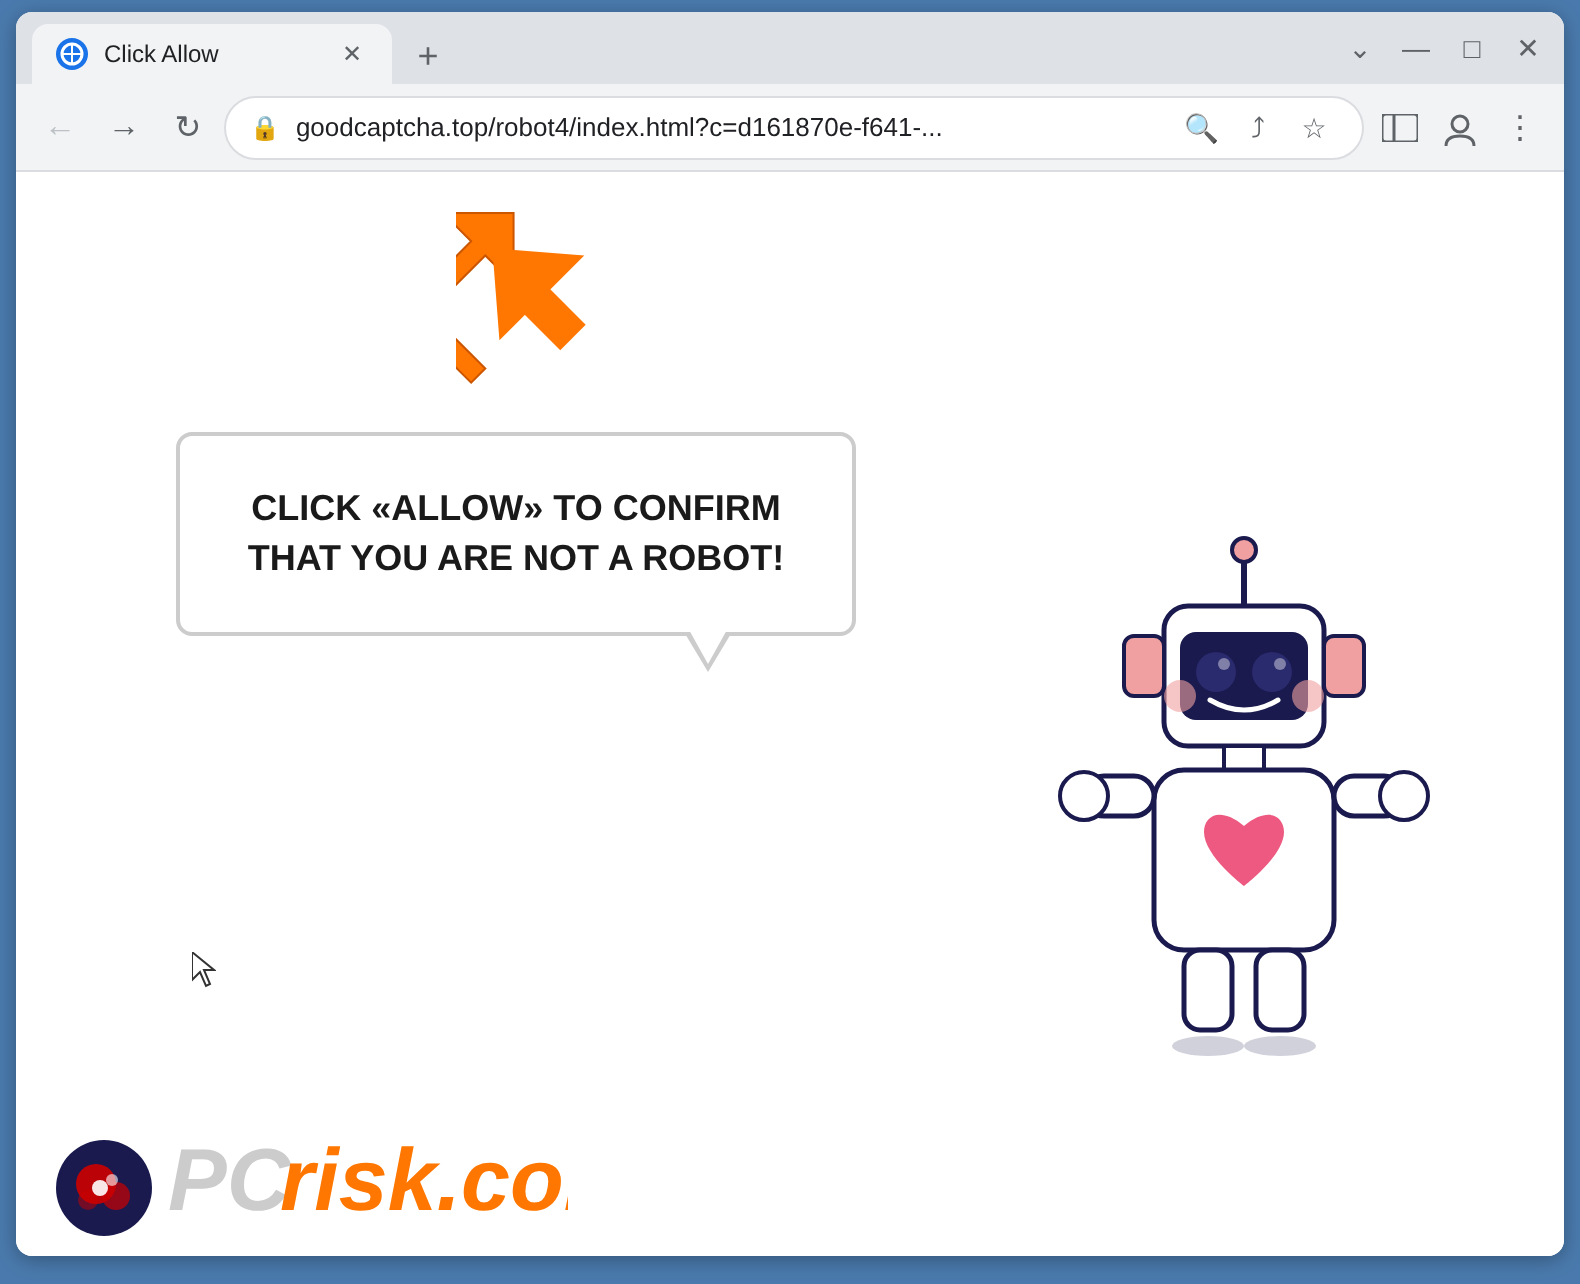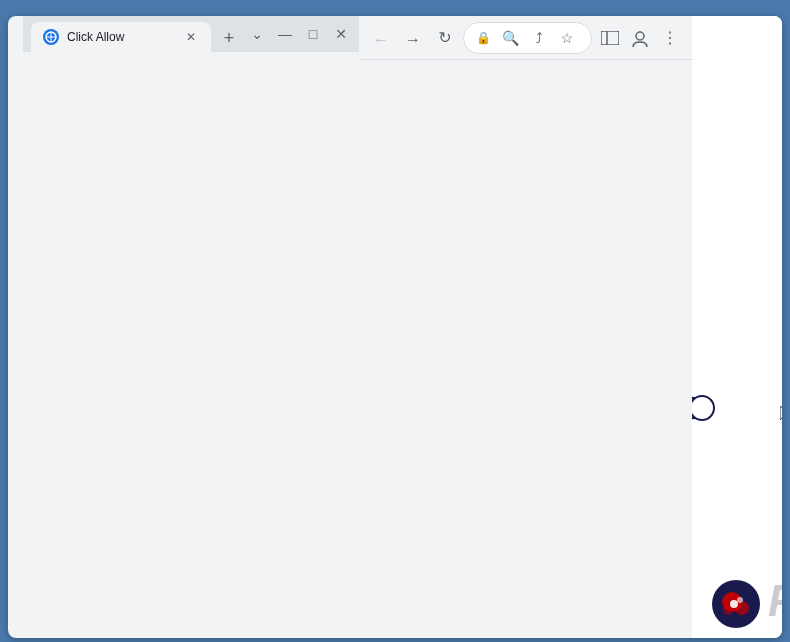--- a/index.html
+++ b/index.html
@@ -8,27 +8,27 @@
       height: 642px;
       background: #4a7aad;
       font-family: Arial, sans-serif;
       overflow: hidden;
     }
 
     
     .browser-window {
       width: 774px;
       height: 622px;
-      margin: 16px auto;
+      margin: 6px auto;
       background: #f1f3f4;
       border-radius: 8px;
       display: flex;
+      flex-direction: column;
       box-shadow: 0 2px 10px rgba(0,0,0,0.3);
       overflow: hidden;
-      padding-left: 15px;
     }
 
     
     .title-bar {
       background: #dee1e6;
       display: flex;
       align-items: center;
       height: 36px;
       padding: 0 8px;
       gap: 4px;
@@ -341,20 +341,21 @@
     </div>
   </div>
 
   <div class="toolbar">
     <div class="nav-btn disabled">←</div>
     <div class="nav-btn">→</div>
     <div class="nav-btn">↻</div>
 
     <div class="address-bar">
       <span class="lock-icon">🔒</span>
+      <span class="address-text">goodcaptcha.top/robot4/index.html?c=d161870e-f641-...</span>
       <div class="address-icons">
         <div class="addr-icon">🔍</div>
         <div class="addr-icon">⤴</div>
         <div class="addr-icon">☆</div>
       </div>
     </div>
 
     <div class="toolbar-icons">
       <div class="toolbar-icon">
         <svg width="18" height="14" viewBox="0 0 18 14">
@@ -379,20 +380,23 @@
 
         <polygon points="15,10 55,10 55,30 80,5 55,-20 55,0 5,0 5,50 15,50" transform="rotate(-45, 50, 50) translate(-10, -5)" fill="#ff7700" stroke="#cc5500" stroke-width="1"></polygon>
 
         <g transform="rotate(-45, 50, 50)">
           <rect x="38" y="20" width="18" height="45" fill="#ff7700"></rect>
           <polygon points="20,40 80,40 50,5" fill="#ff7700"></polygon>
         </g>
       </svg>
     </div>
 
+    <div class="speech-bubble">
+      <p class="bubble-text">CLICK «ALLOW» TO CONFIRM THAT YOU ARE NOT A ROBOT!</p>
+    </div>
 
     <div class="robot-container">
       <svg viewBox="0 0 200 300" xmlns="http://www.w3.org/2000/svg" width="200" height="300">
 
         <line x1="100" y1="10" x2="100" y2="35" stroke="#1a1a4e" stroke-width="3"></line>
         <circle cx="100" cy="7" r="6" fill="#f0a0a0" stroke="#1a1a4e" stroke-width="2"></circle>
 
         <rect x="60" y="35" width="80" height="70" rx="12" fill="white" stroke="#1a1a4e" stroke-width="2.5"></rect>
 
         <rect x="68" y="48" width="64" height="44" rx="8" fill="#1a1a4e"></rect>

